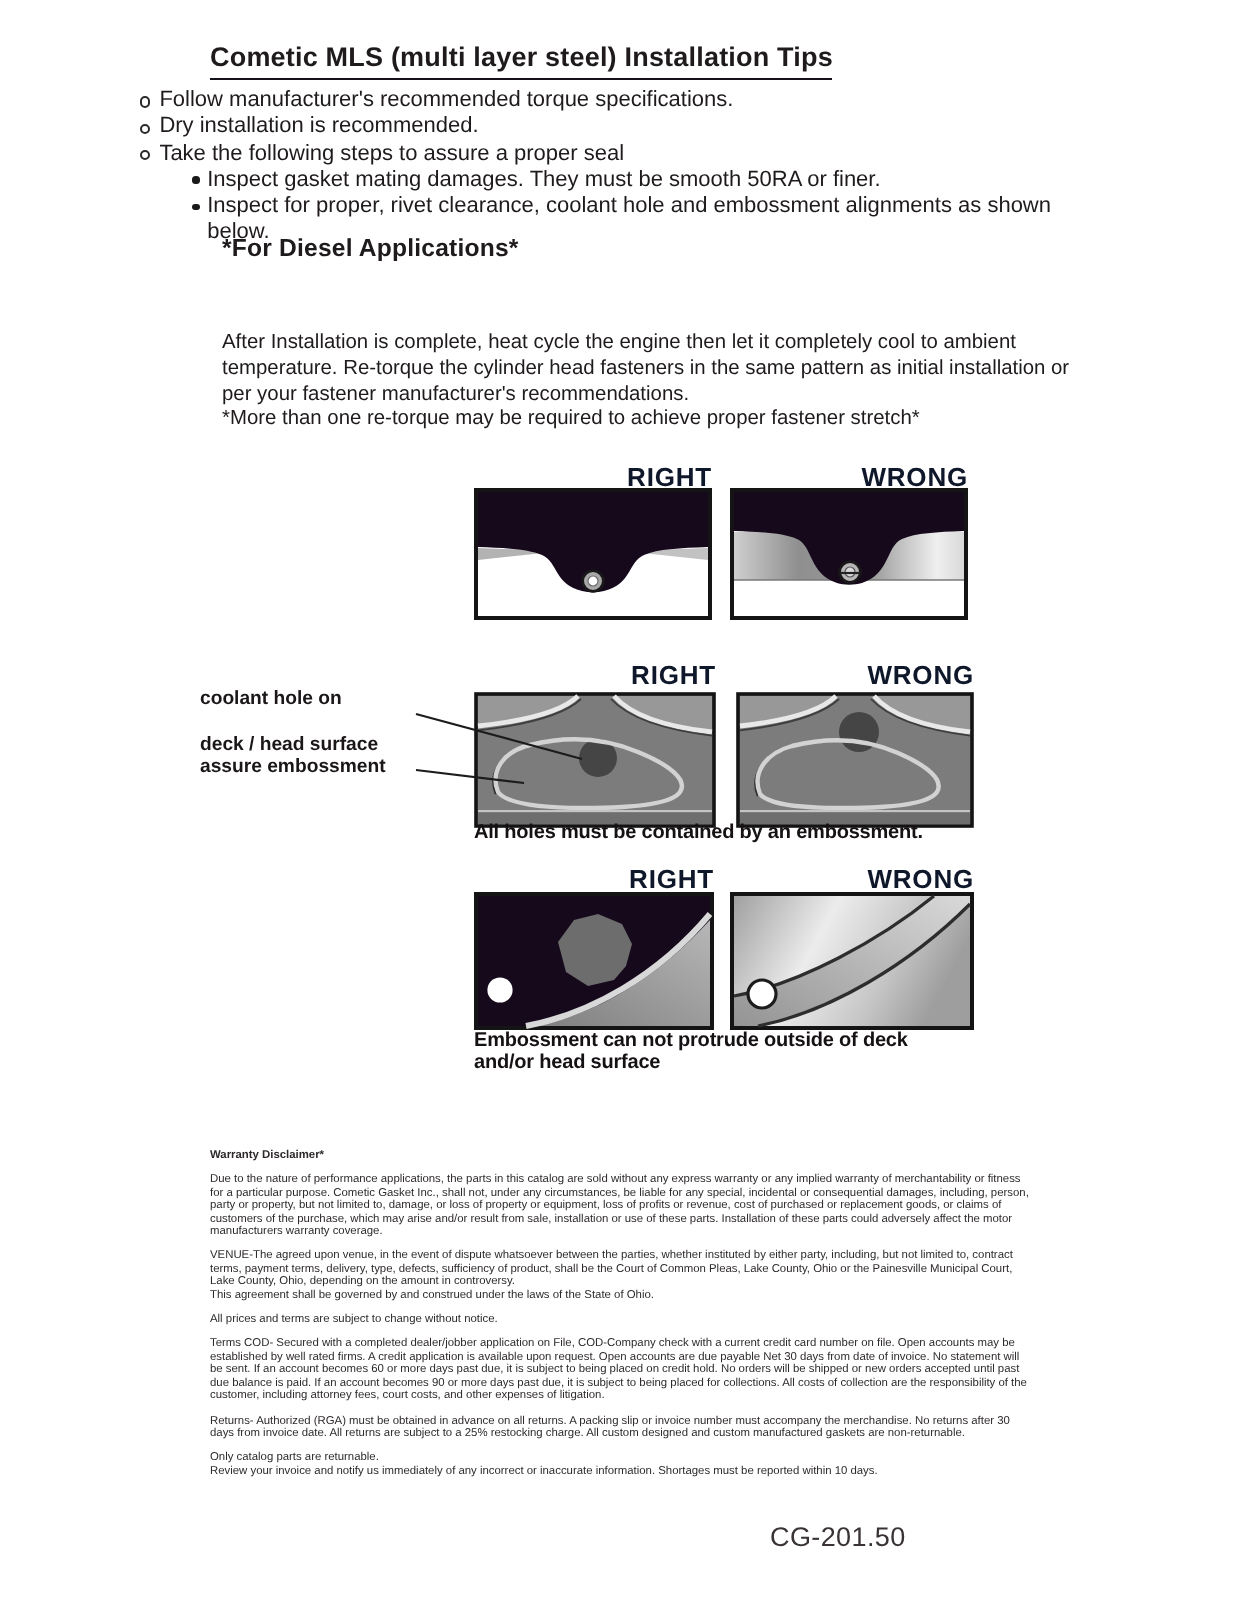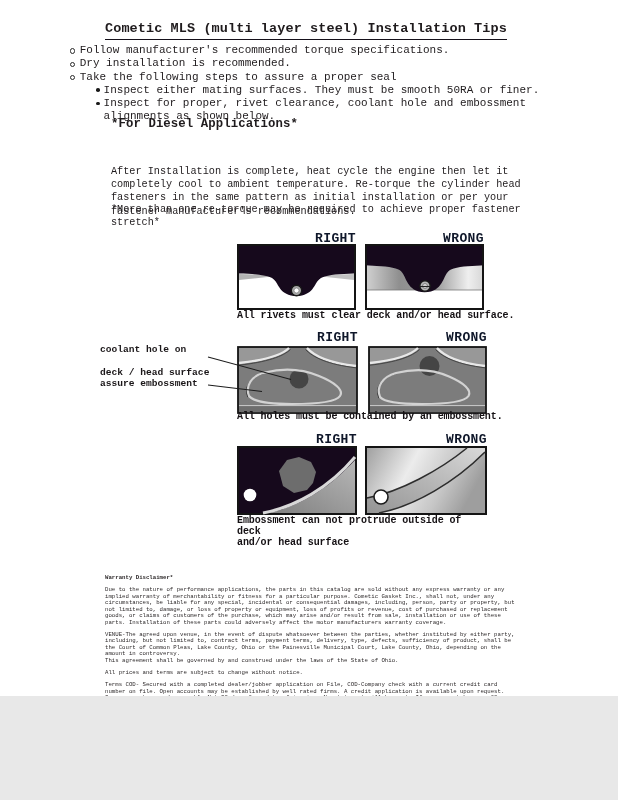--- a/index.html
+++ b/index.html
@@ -1,19 +1,19 @@
 <!DOCTYPE html>
 <html><head>
 <meta charset="utf-8">
 <style>
   html,body { margin:0; padding:0; background:#e8e8e8; }
   .page {
-    position:relative; width:618px; height:696px; margin:0 auto;
+    position:relative; width:618px; height:800px; margin:0 auto;
     background:#ffffff; overflow:hidden;
-    font-family:Liberation Mono, monospace; color:#1f1b1d;
+    font-family:Liberation Sans, sans-serif; color:#1f1b1d;
   }
   .abs { position:absolute; margin:0; }
 
   .title {
     left:105px; top:21px; font-size:13.5px; font-weight:bold;
     border-bottom:1.6px solid #15101a; padding-bottom:2.5px; letter-spacing:0.1px;
   }
 
   .bullets { left:70px; top:44px; width:470px; font-size:11px; line-height:13.3px; }
   .b { display:flex; margin:0; }
@@ -56,21 +56,21 @@
     <div class="b">
       <span class="o-icon"></span>
       <span>Dry installation is recommended.</span>
     </div>
     <div class="b">
       <span class="o-icon"></span>
       <span>Take the following steps to assure a proper seal</span>
     </div>
     <div class="b sb">
       <span class="d-icon"></span>
-      <span>Inspect either mating surfaces.  They must be smooth 50RA or finer.</span>
+      <span>Inspect gasket mating damages.  They must be smooth 50RA or finer.</span>
     </div>
     <div class="b sb">
       <span class="d-icon"></span>
       <span>Inspect for proper, rivet clearance, coolant hole and embossment alignments as shown below.</span>
     </div>
   </div>
 
   <h2 class="abs diesel-h">*For Diesel Applications*</h2>
   <p class="abs para p2">After Installation is complete, heat cycle the engine then let it completely cool to ambient temperature. Re-torque the cylinder head fasteners in the same pattern as initial installation or per your fastener manufacturer's recommendations.</p>
   <p class="abs para p3">*More than one re-torque may be required to achieve proper fastener stretch*</p>
@@ -97,21 +97,20 @@
       </linearGradient>
     </defs>
     <rect x="1" y="1" width="117" height="64" fill="#ffffff" stroke="#141414" stroke-width="2"></rect>
     <rect x="2" y="22" width="115" height="24" fill="url(#r1band)"></rect>
     <line x1="2" y1="46" x2="117" y2="46" stroke="#787878" stroke-width="0.8"></line>
     <path d="M2 2 H117 V21.5 C103 22 93 22.5 86 25.5 C78 29 80 43 66 47.5 C62 48.6 57 48.6 53.5 47.5 C39.5 43 41.5 29 33.5 25.5 C26.5 22.5 16 22 2 21.5 Z" fill="#16091c"></path>
     <circle cx="60" cy="42" r="5.2" fill="#b8b8b8" stroke="#181818" stroke-width="1.4"></circle>
     <circle cx="60" cy="42" r="2.5" fill="#d9d9d9" stroke="#555555" stroke-width="0.6"></circle>
     <line x1="55" y1="42.5" x2="65" y2="42.5" stroke="#222222" stroke-width="1.1"></line>
   </svg>
-  <div class="abs caption" style="left:237px; top:311px;">All rivets must clear deck and/or head surface.</div>
 
   <div class="abs rw-label" style="left:237px; top:330px; width:121px;">RIGHT</div>
   <div class="abs rw-label" style="left:368px; top:330px; width:119px;">WRONG</div>
 
   <div class="abs side-label" style="left:100px; top:344px; width:110px;">
     <span style="display:block;">coolant hole on</span>
     <span style="display:block;margin-top:12px;">deck / head surface</span>
   </div>
   <div class="abs side-label" style="left:100px; top:378px; width:110px;">assure embossment</div>
 

